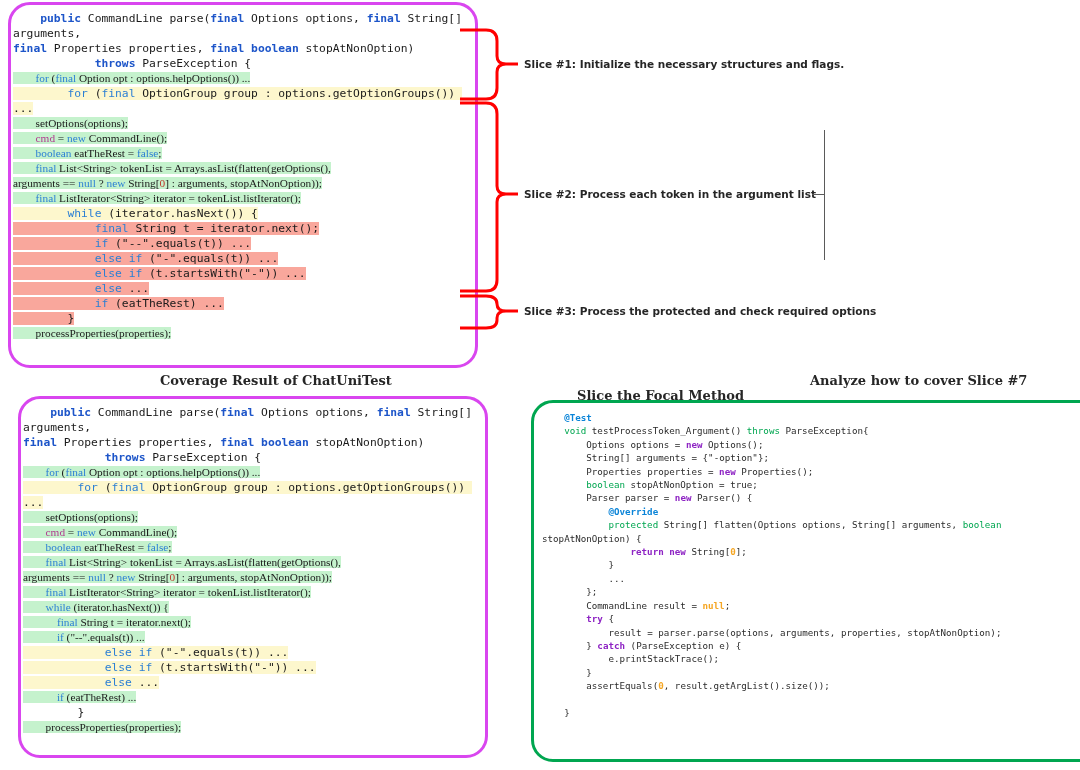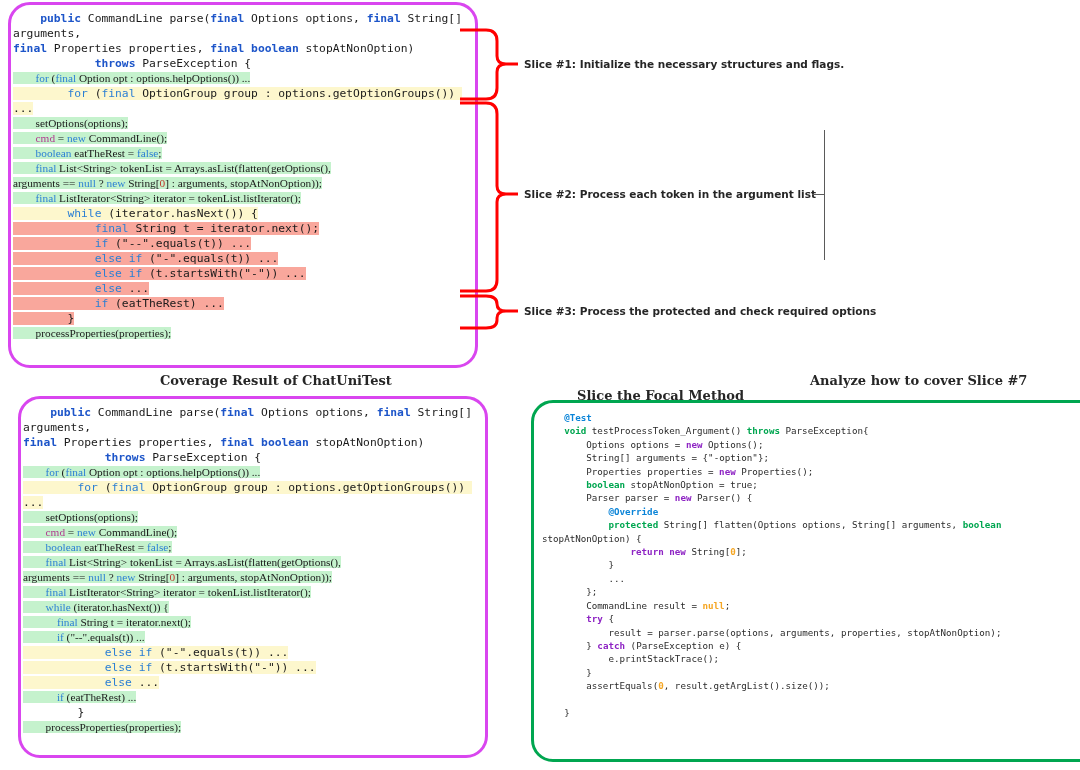--- a/index.html
+++ b/index.html
@@ -26,21 +26,21 @@
   .hl-g{background:#c5f2cd;font-family:Liberation Serif, serif;}
   .hl-y{background:#fdf7cd;}
   .hl-r{background:#f9a79c;}
   .kw{color:#1d55c9;font-weight:bold;}
   .kw2{color:#2b7fd4;}
   .num{color:#c0392b;}
   .var{color:#b03a8f;text-align:right;}
 
   
   .t-anno{color:#0a84d8;font-weight:bold;}
-  .t-kw{color:#00a650;font-weight:bold;}
+  .t-kw{color:#00a650;font-weight:normal;}
   .t-kw2{color:#8e24c4;font-weight:bold;}
   .t-num{color:#f5a623;font-weight:bold;}
   .t-plain{color:#2b2b2b;}
 
   .caption{
     position:absolute;
     font-family:"DejaVu Serif", serif;
     font-weight:bold;font-size:13px;color:#262626;
     white-space:nowrap;
   }

